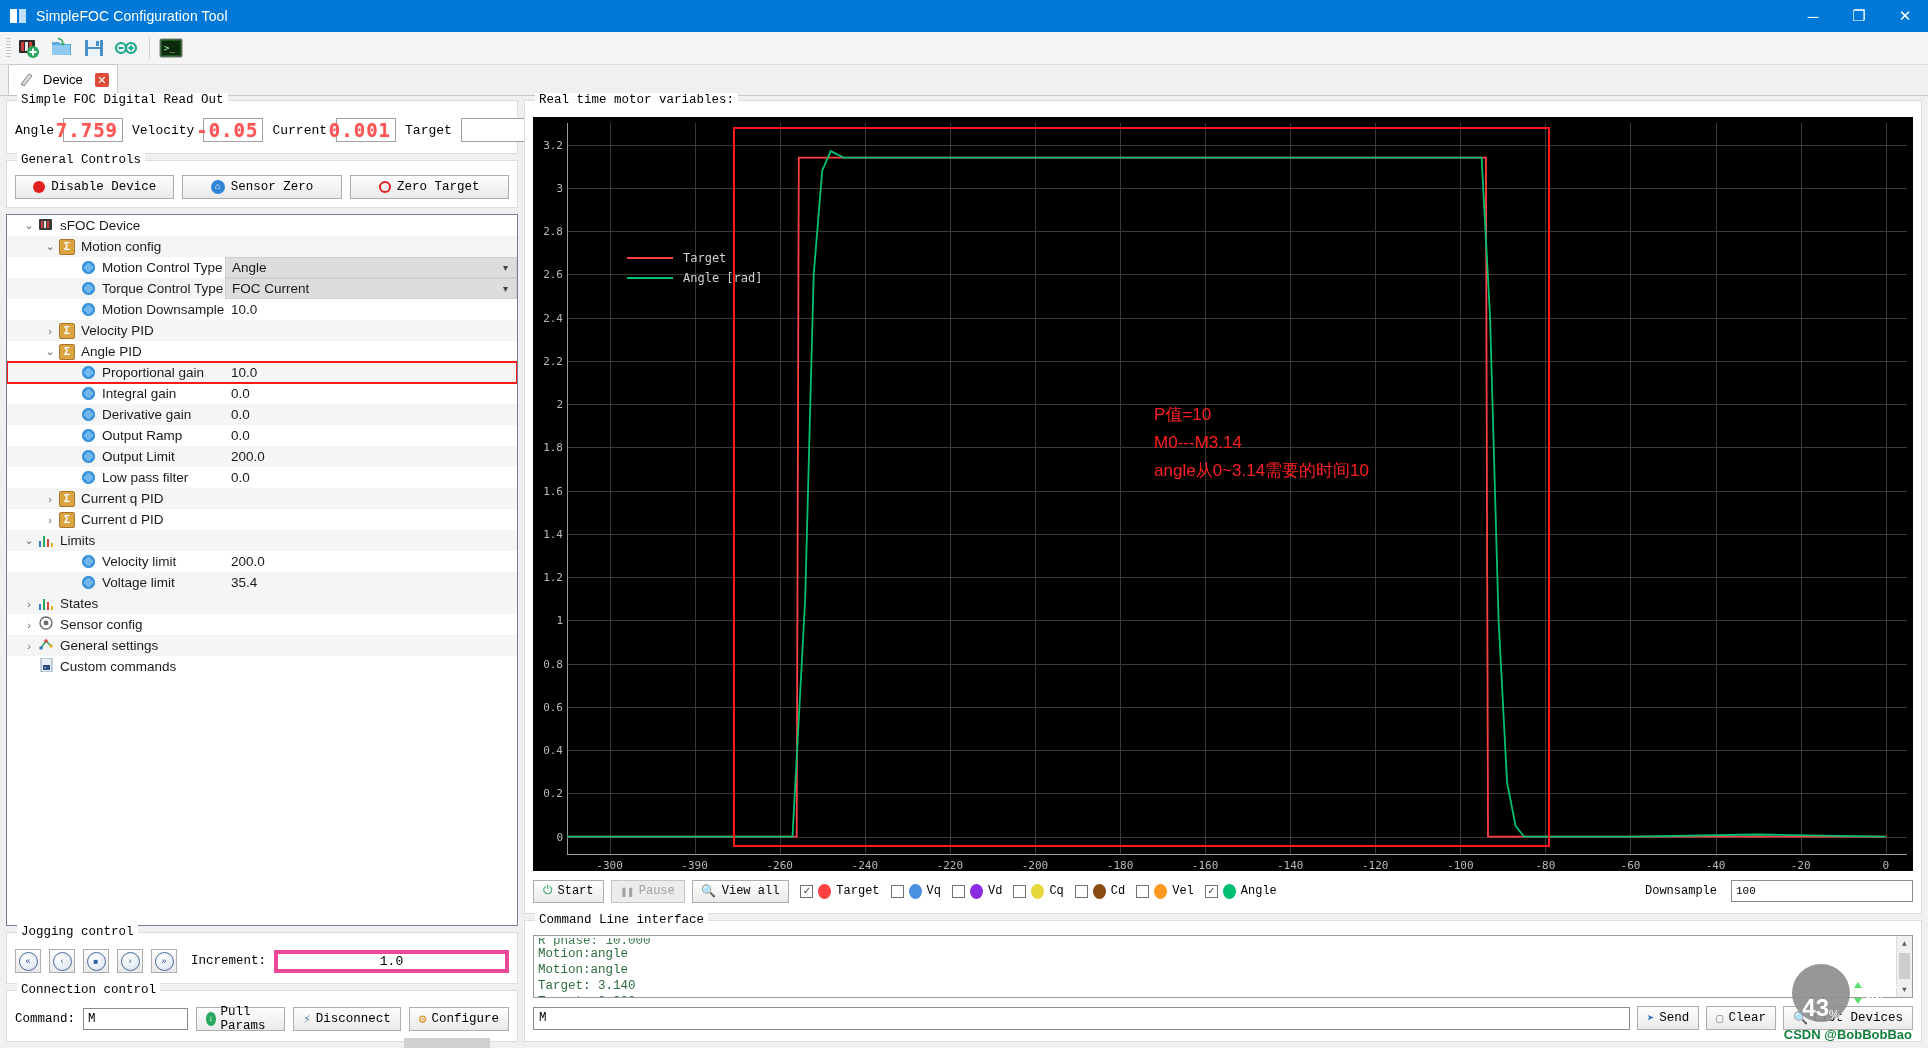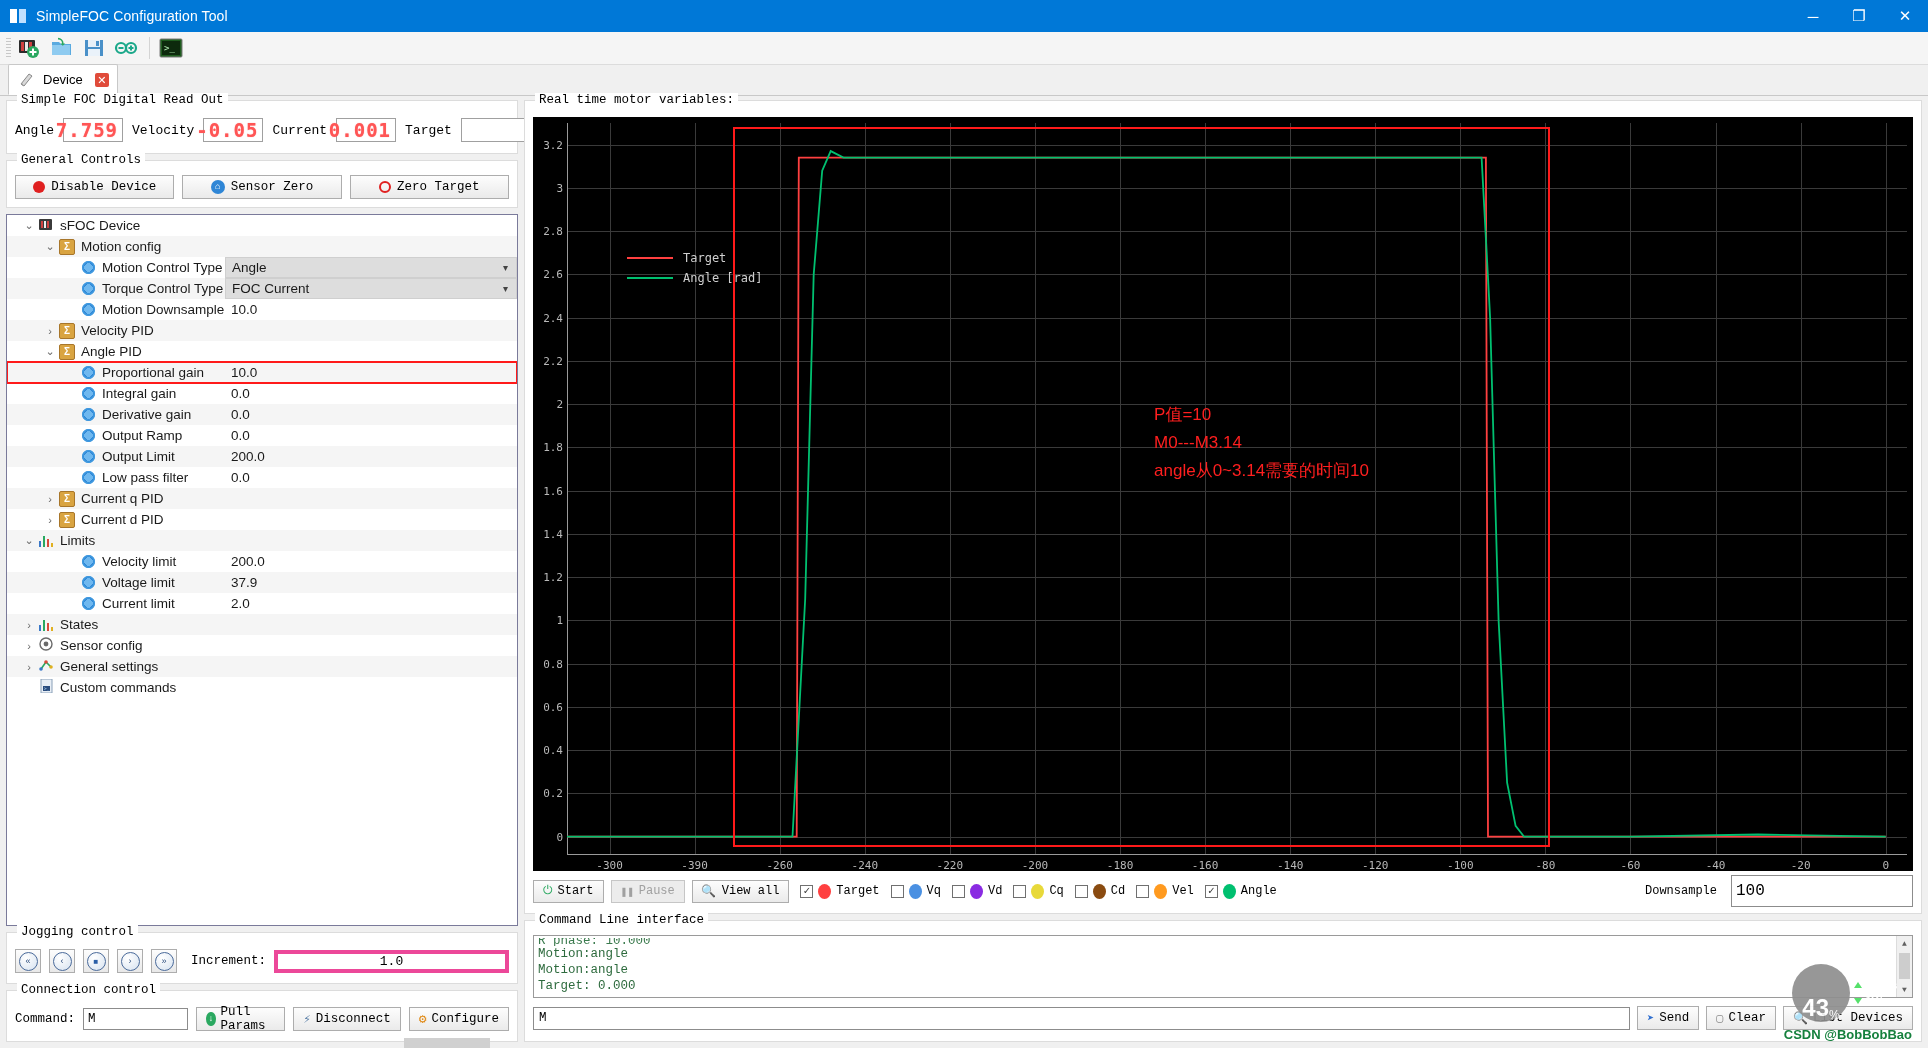--- a/index.html
+++ b/index.html
@@ -146,22 +146,22 @@
   .charttb{height:28px;display:flex;align-items:center;gap:7px;flex:none;padding-top:6px;}
   .ctbtn{height:23px;border:1px solid #adadad;background:linear-gradient(#fdfdfd,#eaeaea);
     display:flex;align-items:center;justify-content:center;gap:5px;padding:0 9px;
     font-family:"Liberation Mono",monospace;font-size:12px;box-sizing:border-box;}
   .ctbtn.disabled{color:#a0a0a0;background:#ececec;border-color:#c6c6c6;}
   .cbitem{display:flex;align-items:center;gap:5px;font-family:"Liberation Mono",monospace;font-size:12px;margin-left:4px;}
   .cbox{width:13px;height:13px;border:1px solid #707070;background:#fff;box-sizing:border-box;
     display:flex;align-items:center;justify-content:center;font-size:11px;color:#333;line-height:11px;}
   .ovaldot{width:13px;height:15px;border-radius:50%;display:block;}
   .dslabel{font-family:"Liberation Mono",monospace;font-size:12px;margin-left:auto;}
-  .dsinput{width:182px;height:32px;border:1px solid #8c8c8c;background:#fff;margin-left:7px;
-    font-family:"Liberation Mono",monospace;font-size:16px;padding:0 4px;box-sizing:border-box;
+  .dsinput{width:182px;height:22px;border:1px solid #8c8c8c;background:#fff;margin-left:7px;
+    font-family:"Liberation Mono",monospace;font-size:11px;padding:0 4px;box-sizing:border-box;
     display:flex;align-items:center;}
   
   .consolegrp{flex:none;height:122px;display:flex;flex-direction:column;}
   .console{
     flex:1;border:1px solid #9a9a9a;background:#fff;position:relative;overflow:hidden;
     font-family:"Liberation Mono",monospace;font-size:12.5px;color:#2e6b3e;padding:2px 4px;box-sizing:border-box;
   }
   .console .cline{height:16px;line-height:16px;white-space:pre;}
   .console .cline.clip{overflow:hidden;height:8px;line-height:7px;color:#3a7a4d;}
   .scrollbar{position:absolute;right:0;top:0;bottom:0;width:15px;background:#f0f0f0;border-left:1px solid #dcdcdc;}
@@ -486,32 +486,21 @@
               </div>
             </div>
             <div class="trow alt">
               <span style="width:56px;flex:none"></span>
               <span class="twist"></span>
               <span class="ticon">
                 <span class="gear"></span>
               </span>
               <span class="tlabel" style="padding-left:5px">Voltage limit</span>
               <div class="valcell">
-                <span>37.9</span>
-              </div>
-            </div>
-            <div class="trow">
-              <span style="width:56px;flex:none"></span>
-              <span class="twist"></span>
-              <span class="ticon">
-                <span class="gear"></span>
-              </span>
-              <span class="tlabel" style="padding-left:5px">Current limit</span>
-              <div class="valcell">
-                <span>2.0</span>
+                <span>35.4</span>
               </div>
             </div>
             <div class="trow alt">
               <span style="width:14px;flex:none"></span>
               <span class="twist">›</span>
               <span class="ticon">
                 <span class="barsicon">
                   <i style="height:6px;background:#3a78c8"></i>
                   <i style="height:11px;background:#2aa860"></i>
                   <i style="height:8px;background:#d94a3a"></i>
@@ -754,20 +743,21 @@
         </div>
       </div>
 
       <div class="group consolegrp">
         <div class="glabel">Command Line interface</div>
         <div class="console">
           <div id="console-lines">
               <div class="cline clip">R phase: 10.000</div>
               <div class="cline">Motion:angle</div>
               <div class="cline">Motion:angle</div>
+              <div class="cline">Target: 3.140</div>
               <div class="cline">Target: 0.000</div>
             </div>
           <div class="scrollbar">
             <div class="sbtn">▲</div>
             <div class="sthumb"></div>
             <div class="sbtn" style="position:absolute;bottom:0;left:0;right:0;">▼</div>
           </div>
         </div>
         <div class="cmdbar">
           <div class="cmdline">M</div>

